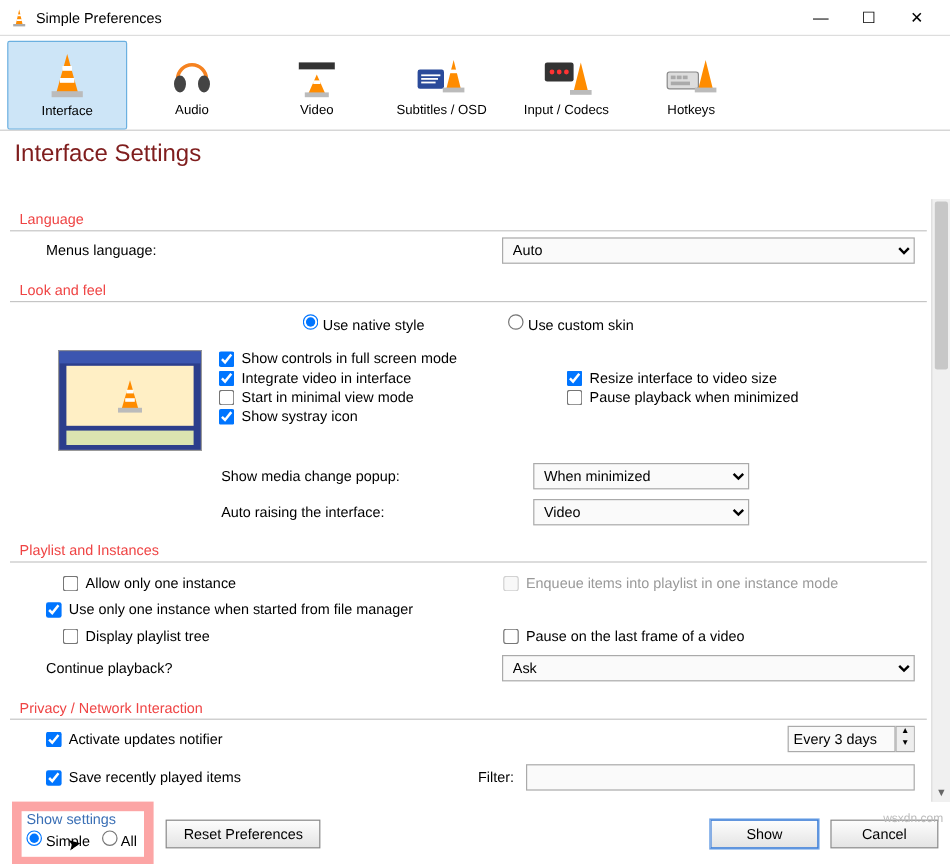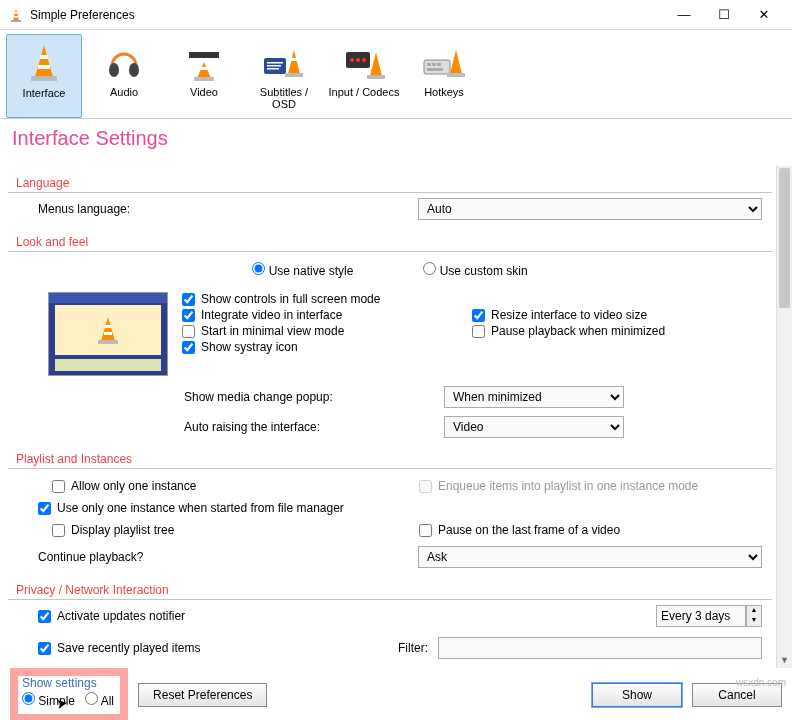--- a/index.html
+++ b/index.html
@@ -24,37 +24,37 @@
     .titlebar-title { flex: 1; font-size: 12px; }
     .win-controls { display: flex; gap: 0; }
     .win-btn { width: 40px; height: 26px; display:flex; align-items:center; justify-content:center; background:transparent; border:none; font-size:13px; }
     .tabs {
       display: flex;
       padding: 4px 6px 0;
       gap: 4px;
       border-bottom: 1px solid #ccc;
     }
     .tab {
-      width: 76px;
+      width: 100px;
       padding: 6px 2px 8px;
       text-align: center;
       font-size: 11px;
       border-radius: 2px;
       cursor: pointer;
     }
     .tab.selected {
       background: #cde5f7;
       border: 1px solid #6bb0e0;
     }
     .tab-icon { height: 42px; display:flex; align-items:flex-end; justify-content:center; margin-bottom:4px; }
     .cone-svg { display:block; }
     .page-title {
       font-size: 20px;
       padding: 8px 12px 4px;
-      color: #ec4899;
+      color: #7f1d1d;
     }
     .content {
       position: absolute;
       left: 8px; right: 6px; top: 166px; bottom: 52px;
       overflow-y: auto;
       padding-right: 14px;
     }
     .group-header {
       color: #ef4444;
       font-size: 12px;

